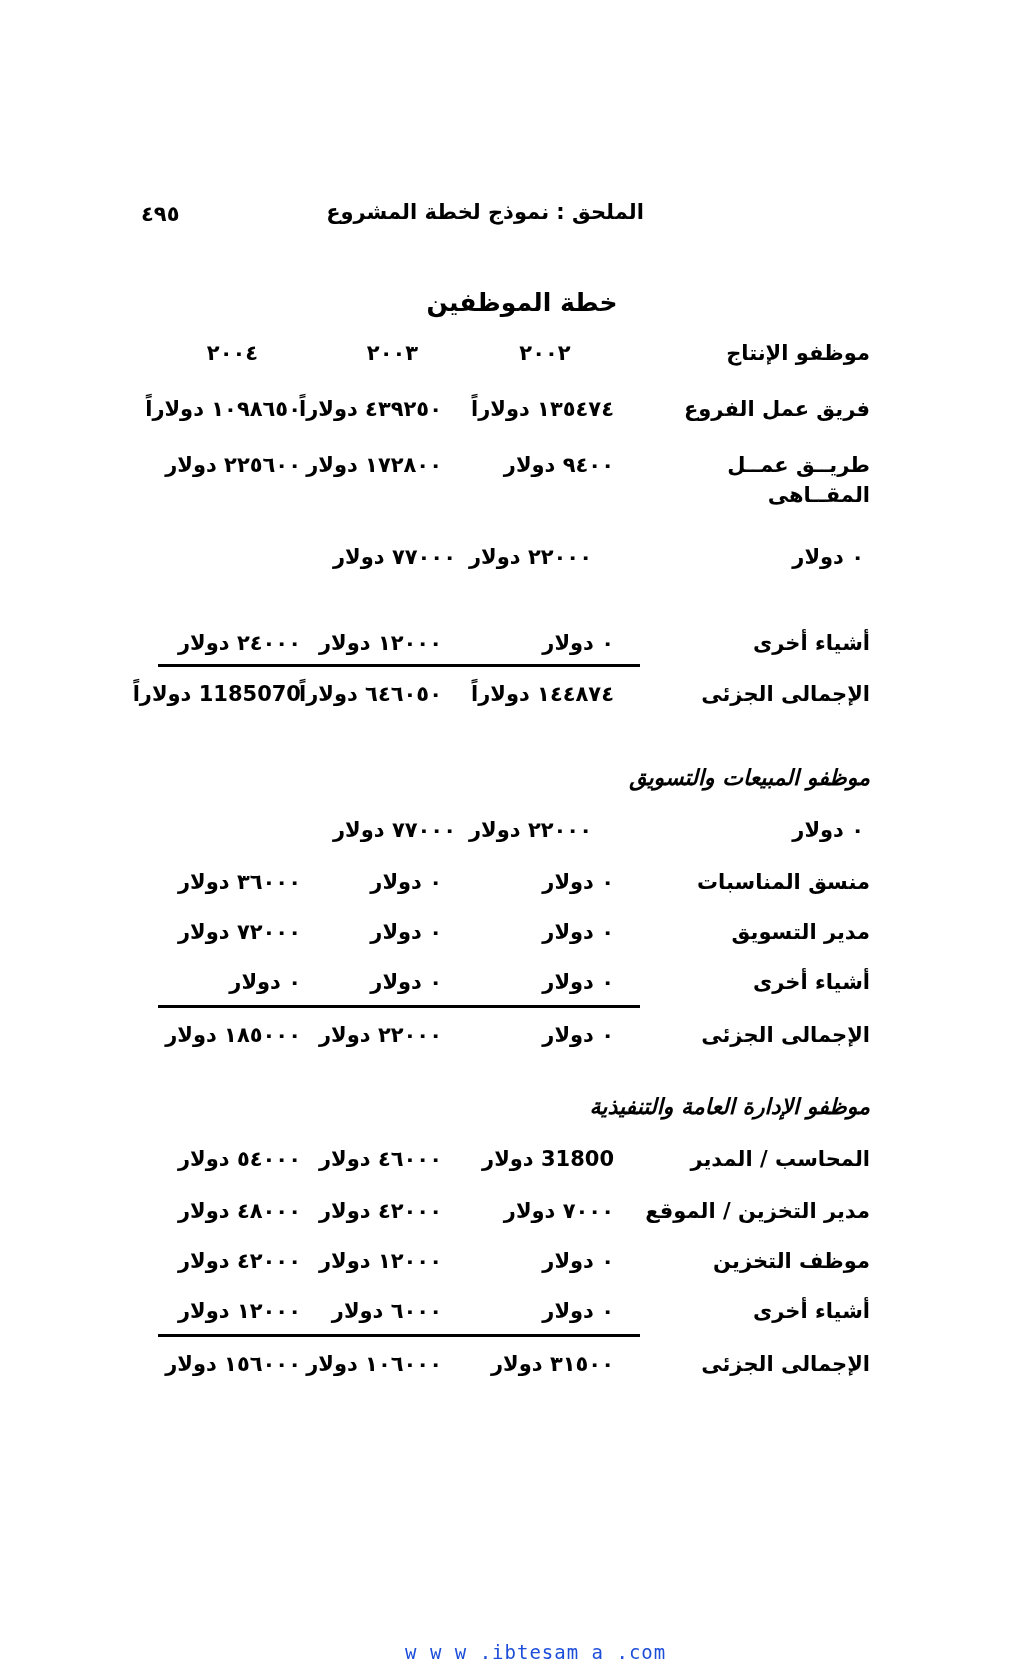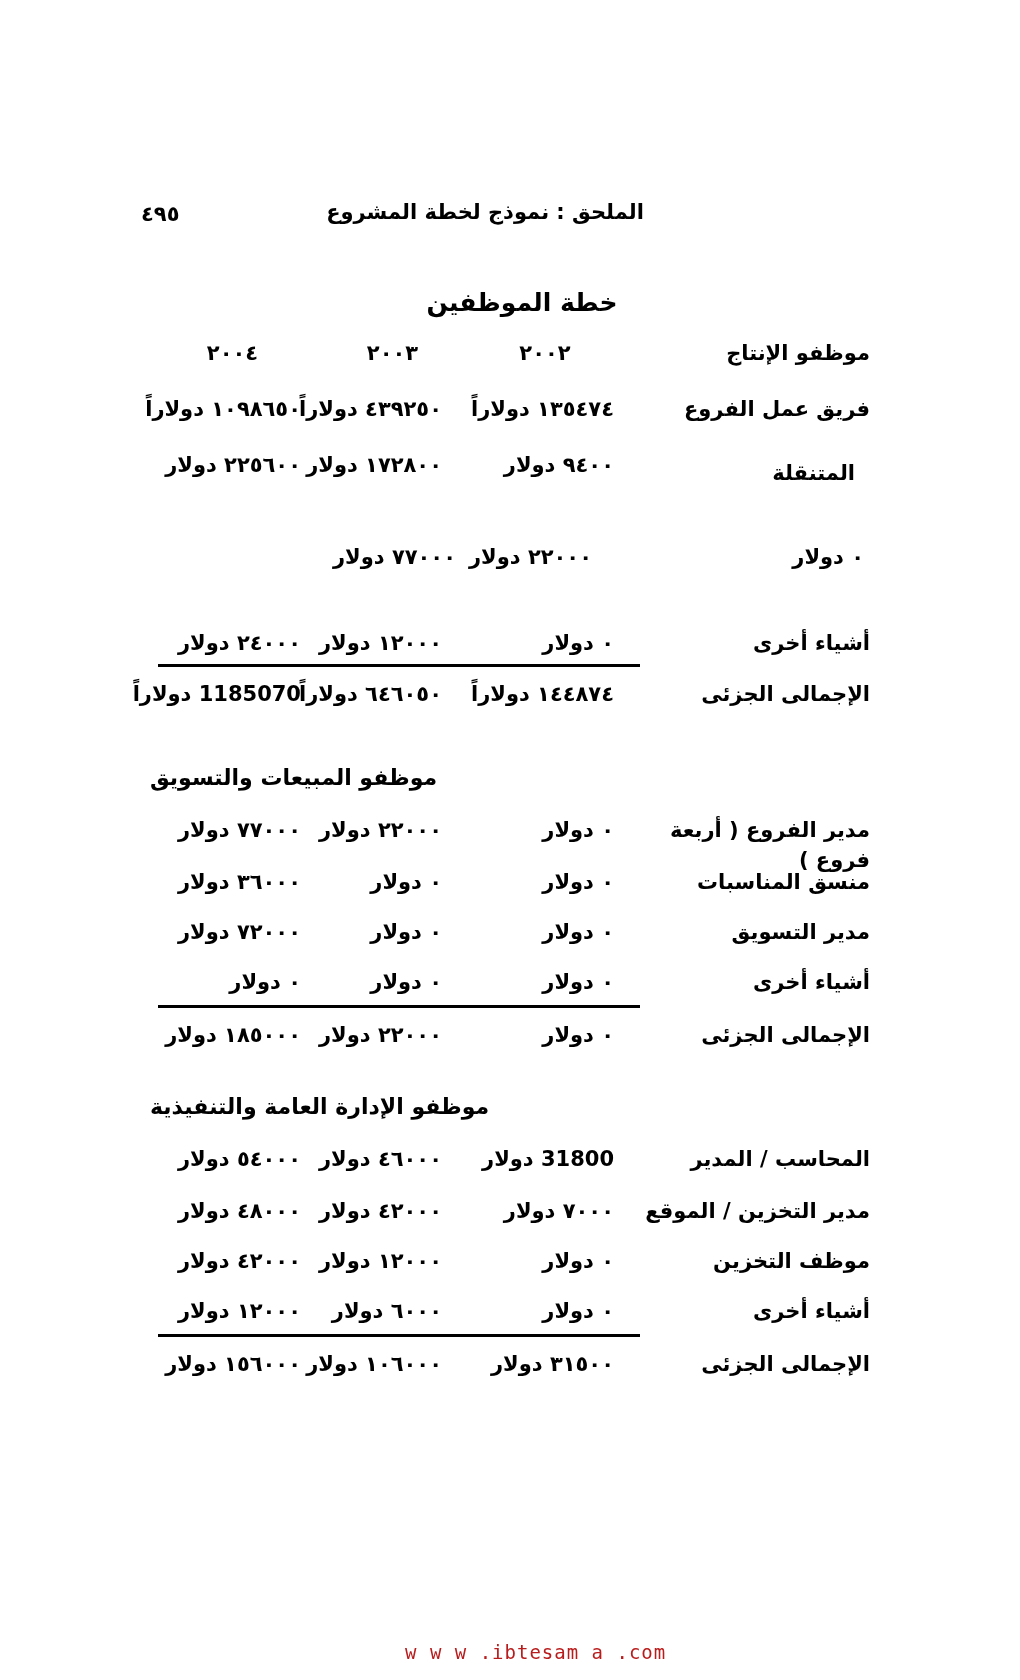--- a/index.html
+++ b/index.html
@@ -21,28 +21,28 @@
   .cell-label .l2{display:block;padding-right:15px;margin-top:8px;}
   .cell-val{text-align:right;white-space:nowrap;}
   .c2002{padding-right:6px;}
   .c2003{padding-right:28px;}
   .c2004{padding-right:14px;}
   .cell-year{text-align:center;}
   .h56{height:56px}.h92{height:92px}.h86{height:86px}.h36{height:36px}
   .h52{height:52px}.h50{height:50px}.h38{height:38px}
   .rule{height:0;border-top:3px solid #000;margin:0 230px 2px 8px;}
   .subtotal{padding-top:10px;height:60px;}
-  .sec-head{height:52px;text-align:left;font-size:22px;}
+  .sec-head{height:52px;text-align:right;font-size:22px;font-style:italic;}
   .sec2{margin-top:24px;}
   .sec3{margin-top:12px;}
   
   .watermark{
     position:absolute;top:1641px;left:405px;
     font-family:"DejaVu Sans Mono",monospace;font-weight:normal;
-    font-size:19px;color:#b91c1c;letter-spacing:1px;white-space:nowrap;
+    font-size:19px;color:#1d4ed8;letter-spacing:1px;white-space:nowrap;
   }
 </style>
 </head>
 <body>
 
 <div class="doc-header">
   <span class="page-number">٤٩٥</span>
   <span class="header-title">الملحق : نموذج لخطة المشروع</span>
 </div>
 
@@ -58,21 +58,21 @@
       <div class="cell-year">٢٠٠٤</div>
     </div>
     <div class="trow h56">
       <div class="cell-label">فريق عمل الفروع</div>
       <div class="cell-val c2002">١٣٥٤٧٤ دولاراً</div>
       <div class="cell-val c2003">٤٣٩٢٥٠ دولاراً</div>
       <div class="cell-val c2004">١٠٩٨٦٥٠ دولاراً</div>
     </div>
     <div class="trow h92">
       <div class="cell-label">
-        <span class="l2">المتنقلة</span>
+        <span>طريــق عمــل المقــاهى</span>
       </div>
       <div class="cell-val c2002">٩٤٠٠ دولار</div>
       <div class="cell-val c2003">١٧٢٨٠٠ دولار</div>
       <div class="cell-val c2004">٢٢٥٦٠٠ دولار</div>
     </div>
     <div class="trow h86">
       <div class="cell-val c2002">٠ دولار</div>
       <div class="cell-val c2003">٢٢٠٠٠ دولار</div>
       <div class="cell-val c2004">٧٧٠٠٠ دولار</div>
     </div>
@@ -87,21 +87,20 @@
       <div class="cell-label">الإجمالى الجزئى</div>
       <div class="cell-val c2002">١٤٤٨٧٤ دولاراً</div>
       <div class="cell-val c2003">٦٤٦٠٥٠ دولاراً</div>
       <div class="cell-val c2004">1185070 دولاراً</div>
     </div>
   </div>
 
   <div class="section sec2">
     <div class="sec-head">موظفو المبيعات والتسويق</div>
     <div class="trow h52">
-      <div class="cell-label">مدير الفروع ( أربعة فروع )</div>
       <div class="cell-val c2002">٠ دولار</div>
       <div class="cell-val c2003">٢٢٠٠٠ دولار</div>
       <div class="cell-val c2004">٧٧٠٠٠ دولار</div>
     </div>
     <div class="trow h50">
       <div class="cell-label">منسق المناسبات</div>
       <div class="cell-val c2002">٠ دولار</div>
       <div class="cell-val c2003">٠ دولار</div>
       <div class="cell-val c2004">٣٦٠٠٠ دولار</div>
     </div>

